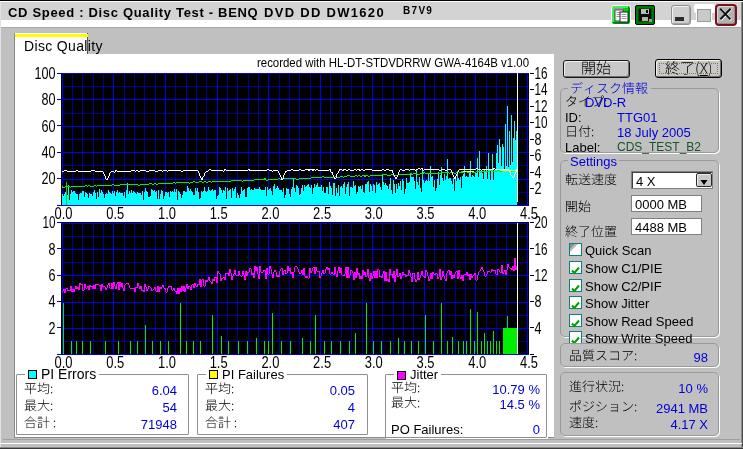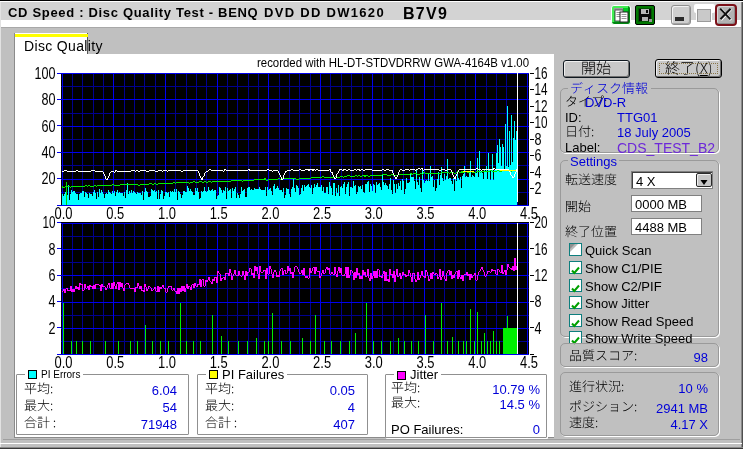--- a/index.html
+++ b/index.html
@@ -15,21 +15,21 @@
 <div class="abs" style="left:742px;top:2px;width:1px;height:447px;background:#4f4f4f"></div>
 <div class="abs" style="left:0;top:443px;width:742px;height:1px;background:#fff"></div>
 <div class="abs" style="left:0;top:447px;width:743px;height:1px;background:#8a8a8a"></div>
 <div class="abs" style="left:0;top:448px;width:743px;height:1px;background:#3a3a3a"></div>
 <div class="abs" style="left:3px;top:439px;width:737px;height:1px;background:#9f9f9f"></div>
 <div class="abs" style="left:1px;top:2px;width:740px;height:18px;background:#d3d3d3"></div>
 <div class="abs" style="left:1px;top:20px;width:740px;height:7px;background:#ffffff"></div>
 <div class="abs" style="left:1px;top:27px;width:740px;height:1px;background:#a8a8a8"></div>
 <div class="abs" style="left:8px;top:5px;font-size:13px;font-weight:bold;letter-spacing:0.68px;white-space:pre;color:#000">CD Speed : Disc Quality Test - BENQ</div>
 <div class="abs" style="left:264px;top:5px;font-size:13px;font-weight:bold;letter-spacing:1.3px;color:#000">DVD DD DW1620</div>
-<div class="abs" style="left:403px;top:5px;font-size:16px;font-weight:bold;letter-spacing:1.3px;color:#000">B7V9</div>
+<div class="abs" style="left:403px;top:5px;font-size:10px;font-weight:bold;letter-spacing:1.3px;color:#000">B7V9</div>
 
 <div class="abs" style="left:611px;top:5px;width:20px;height:20px;background:#00cc22;border:1px solid #fff;border-radius:3px;box-shadow:inset -2px -2px 0 #008811,inset 2px 2px 0 #44ee55">
 <svg width="18" height="18" viewBox="0 0 18 18">
 <rect x="2" y="2" width="9" height="3" fill="#9a9a9a"></rect>
 <rect x="3" y="4" width="8" height="11" fill="#fff" stroke="#555" stroke-width="1"></rect>
 <path d="M4.5 6.5h5M4.5 8.5h5M4.5 10.5h5" stroke="#999" stroke-width="1" fill="none"></path>
 <rect x="8" y="6" width="8" height="10" fill="#fff" stroke="#222" stroke-width="1"></rect>
 <path d="M9.5 8.5h5M9.5 10.5h5M9.5 12.5h5" stroke="#999" stroke-width="1" fill="none"></path>
 </svg></div>
 <div class="abs" style="left:635px;top:5px;width:20px;height:20px;background:#005500;border:1px solid #000;border-radius:2px;box-shadow:inset 0 0 0 2px #007700">
@@ -119,21 +119,21 @@
       <text x="373.82" y="368" text-anchor="middle" font-size="16" textLength="18" lengthAdjust="spacingAndGlyphs">3.0</text>
       <text x="425.53999999999996" y="368" text-anchor="middle" font-size="16" textLength="18" lengthAdjust="spacingAndGlyphs">3.5</text>
       <text x="477.26" y="368" text-anchor="middle" font-size="16" textLength="18" lengthAdjust="spacingAndGlyphs">4.0</text>
       <text x="528.98" y="368" text-anchor="middle" font-size="16" textLength="18" lengthAdjust="spacingAndGlyphs">4.5</text>
       <text x="529" y="67" text-anchor="end" font-size="13" textLength="272" lengthAdjust="spacingAndGlyphs">recorded with HL-DT-STDVDRRW GWA-4164B v1.00</text>
     </g>
 </svg>
 <div class="abs etchsq" style="left:16px;top:374px;width:173px;height:61px;background:#fff"></div>
 <div class="abs" style="left:25px;top:369px;height:11px;background:#fff;padding:0 3px;display:flex;align-items:center;gap:4px">
     <div style="width:9px;height:9px;background:#00ffff;border:1px solid #000"></div>
-    <div style="font-size:10px;line-height:11px;white-space:nowrap">PI Errors</div>
+    <div style="font-size:14px;line-height:11px;white-space:nowrap">PI Errors</div>
   </div>
 <div class="abs etchsq" style="left:197px;top:374px;width:171px;height:61px;background:#fff"></div>
 <div class="abs" style="left:206px;top:369px;height:11px;background:#fff;padding:0 3px;display:flex;align-items:center;gap:4px">
     <div style="width:9px;height:9px;background:#ffff00;border:1px solid #000"></div>
     <div style="font-size:13px;line-height:11px;white-space:nowrap">PI Failures</div>
   </div>
 <div class="abs etchsq" style="left:385px;top:374px;width:162px;height:64px;background:#fff"></div>
 <div class="abs" style="left:394px;top:369px;height:11px;background:#fff;padding:0 3px;display:flex;align-items:flex-end;gap:4px">
     <div style="width:9px;height:9px;background:#ff00ff;border:1px solid #000"></div>
     <div style="font-size:13px;line-height:11px;white-space:nowrap">Jitter</div>
@@ -214,21 +214,21 @@
 <div class="lbl" style="left:565px;top:110px">ID:</div>
 <div class="abs" style="left:565px;top:125px">
     <svg width="91" height="15" viewBox="0 0 91 15" style="display:block;overflow:visible">
       <path transform="translate(0,11.2)" d="M3.1 -4.7H10.0V-0.6H3.1ZM3.1 -5.3V-9.3H10.0V-5.3ZM2.5 -9.9V0.8H3.1V-0.0H10.0V0.7H10.7V-9.9Z M18.4 -5.4C19.1 -4.3 20.0 -2.9 20.4 -2.1L21.0 -2.4C20.6 -3.2 19.7 -4.6 18.9 -5.6ZM22.9 -10.7V-7.9H17.4V-7.3H22.9V-0.0C22.9 0.3 22.8 0.3 22.5 0.4C22.2 0.4 21.2 0.4 20.0 0.4C20.1 0.5 20.2 0.8 20.3 1.0C21.7 1.0 22.5 1.0 22.9 0.9C23.3 0.8 23.5 0.6 23.5 -0.0V-7.3H25.3V-7.9H23.5V-10.7ZM17.0 -10.8C16.2 -8.7 15.0 -6.6 13.6 -5.3C13.7 -5.1 13.9 -4.9 14.0 -4.7C14.5 -5.3 15.1 -5.9 15.6 -6.6V0.9H16.2V-7.6C16.7 -8.5 17.3 -9.5 17.7 -10.6Z M27.6 -5.3C28.0 -5.3 28.3 -5.5 28.3 -6.0C28.3 -6.4 28.0 -6.7 27.6 -6.7C27.3 -6.7 27.0 -6.4 27.0 -6.0C27.0 -5.5 27.3 -5.3 27.6 -5.3ZM27.6 0.2C28.0 0.2 28.3 -0.1 28.3 -0.5C28.3 -1.0 28.0 -1.2 27.6 -1.2C27.3 -1.2 27.0 -1.0 27.0 -0.5C27.0 -0.1 27.3 0.2 27.6 0.2Z" fill="#000"></path>
     </svg>
   </div>
 <div class="lbl" style="left:565px;top:140px">Label:</div>
 <div class="abs" style="left:585px;top:95px;font-size:13px;color:#0000d8">DVD-R</div>
 <div class="abs" style="left:617px;top:110px;font-size:13px;color:#0000d8">TTG01</div>
 <div class="abs" style="left:617px;top:125px;font-size:13px;color:#0000d8">18 July 2005</div>
-<div class="abs" style="left:617px;top:140px;font-size:14px;color:#6d28d9">CDS_TEST_B2</div>
+<div class="abs" style="left:617px;top:140px;font-size:12px;color:#14532d">CDS_TEST_B2</div>
 <div class="abs etch" style="left:560px;top:160px;width:159px;height:177px"></div>
 <div class="abs" style="left:568px;top:154px;background:#c0c0c0;padding:0 2px;font-size:13px;color:#0000d8">Settings</div>
 <div class="abs" style="left:565px;top:173px">
     <svg width="91" height="15" viewBox="0 0 91 15" style="display:block;overflow:visible">
       <path transform="translate(0,11.2)" d="M6.9 -9.7V-9.1H11.9V-9.7ZM10.2 -3.1C10.6 -2.3 11.1 -1.4 11.4 -0.5L7.7 -0.2C8.2 -1.6 8.6 -3.7 9.0 -5.3H12.4V-6.0H6.3V-5.3H8.3C8.0 -3.7 7.5 -1.6 7.1 -0.2L6.0 -0.1L6.1 0.5C7.6 0.4 9.6 0.2 11.6 0.1C11.7 0.4 11.8 0.7 11.9 1.0L12.5 0.7C12.2 -0.4 11.5 -2.1 10.7 -3.3ZM1.1 -7.6V-3.2H3.2V-2.0H0.6V-1.4H3.2V1.0H3.8V-1.4H6.5V-2.0H3.8V-3.2H6.1V-7.6H3.8V-8.8H6.3V-9.3H3.8V-10.9H3.2V-9.3H0.8V-8.8H3.2V-7.6ZM1.7 -5.2H3.3V-3.7H1.7ZM3.8 -5.2H5.5V-3.7H3.8ZM1.7 -7.1H3.3V-5.7H1.7ZM3.8 -7.1H5.5V-5.7H3.8Z M13.9 -10.1C14.8 -9.6 15.8 -8.7 16.2 -8.0L16.7 -8.5C16.2 -9.1 15.2 -10.0 14.3 -10.5ZM23.4 -10.8C23.1 -10.2 22.5 -9.2 22.1 -8.6L22.6 -8.4C23.1 -9.0 23.6 -9.9 24.0 -10.6ZM18.2 -10.6C18.7 -9.9 19.2 -9.0 19.4 -8.4L19.9 -8.7C19.8 -9.3 19.2 -10.1 18.7 -10.8ZM17.6 -8.3V-7.7H20.8V-6.2L20.8 -5.6H17.1V-5.0H20.7C20.5 -3.7 19.7 -2.3 17.3 -1.3C17.4 -1.2 17.6 -0.9 17.7 -0.8C20.1 -1.9 21.0 -3.3 21.3 -4.6C21.9 -2.7 23.0 -1.4 24.9 -0.7C25.0 -0.9 25.2 -1.1 25.3 -1.3C23.5 -1.8 22.3 -3.1 21.8 -5.0H25.3V-5.6H21.4L21.4 -6.2V-7.7H24.9V-8.3ZM16.3 -5.7H13.7V-5.1H15.7V-1.4C15.0 -0.8 14.2 -0.2 13.6 0.2L13.9 0.9C14.6 0.3 15.3 -0.3 16.0 -0.9C16.8 0.1 18.0 0.6 19.8 0.7C21.2 0.8 23.9 0.7 25.2 0.7C25.3 0.5 25.4 0.2 25.5 0.0C24.0 0.1 21.1 0.2 19.8 0.1C18.2 0.0 17.0 -0.5 16.3 -1.5Z M26.9 -10.1C27.8 -9.6 28.8 -8.7 29.2 -8.0L29.7 -8.5C29.2 -9.1 28.2 -10.0 27.3 -10.5ZM29.3 -5.7H26.7V-5.1H28.7V-1.4C28.0 -0.8 27.2 -0.2 26.6 0.2L26.9 0.9C27.6 0.3 28.3 -0.3 29.0 -0.9C29.8 0.1 31.0 0.6 32.8 0.7C34.2 0.8 36.9 0.7 38.2 0.7C38.3 0.5 38.4 0.2 38.5 0.0C37.0 0.1 34.1 0.2 32.8 0.1C31.2 0.0 30.0 -0.5 29.3 -1.5ZM31.3 -6.9H33.8V-5.0H31.3ZM34.4 -6.9H37.0V-5.0H34.4ZM33.8 -10.8V-9.4H30.1V-8.8H33.8V-7.5H30.7V-4.4H33.4C32.6 -3.2 31.2 -2.0 29.9 -1.4C30.1 -1.3 30.3 -1.1 30.4 -1.0C31.6 -1.6 32.9 -2.8 33.8 -4.1V-0.5H34.4V-4.1C35.2 -2.9 36.7 -1.6 37.8 -1.0C37.9 -1.2 38.1 -1.4 38.3 -1.5C37.0 -2.0 35.6 -3.2 34.8 -4.4H37.6V-7.5H34.4V-8.8H38.3V-9.4H34.4V-10.8Z M44.0 -8.5V-7.2H41.7V-6.7H44.0V-4.4H48.9V-6.7H51.1V-7.2H48.9V-8.5H48.3V-7.2H44.6V-8.5ZM48.3 -6.7V-5.0H44.6V-6.7ZM49.1 -2.9C48.5 -2.0 47.6 -1.4 46.6 -0.9C45.5 -1.4 44.7 -2.1 44.1 -2.9ZM42.0 -3.4V-2.9H44.0L43.5 -2.7C44.1 -1.8 44.9 -1.1 45.9 -0.6C44.6 -0.1 43.0 0.3 41.5 0.4C41.6 0.6 41.7 0.8 41.8 1.0C43.4 0.8 45.1 0.4 46.6 -0.2C47.9 0.4 49.4 0.8 51.1 1.0C51.1 0.8 51.3 0.6 51.4 0.4C49.9 0.3 48.5 -0.1 47.2 -0.6C48.4 -1.2 49.4 -2.1 50.1 -3.2L49.7 -3.4L49.5 -3.4ZM40.7 -9.5V-5.7C40.7 -3.8 40.5 -1.2 39.5 0.7C39.6 0.7 39.9 0.9 40.0 1.0C41.1 -0.9 41.2 -3.7 41.2 -5.7V-8.9H51.2V-9.5H46.2V-10.8H45.5V-9.5Z" fill="#000"></path>
     </svg>
   </div>
 <div class="abs" style="left:631px;top:171px;width:82px;height:18px;background:#fff;border:1px solid #808080;box-shadow:inset 1px 1px 0 #404040"></div>
 <div class="abs" style="left:636px;top:174px;font-size:13px">4 X</div>
 <div class="abs" style="left:696px;top:173px;width:16px;height:14px;background:#c6c6c6;border:1px solid #2a2a2a;border-radius:2px;box-shadow:inset 1px 1px 0 #eee"><svg width="14" height="12" viewBox="0 0 14 12">

